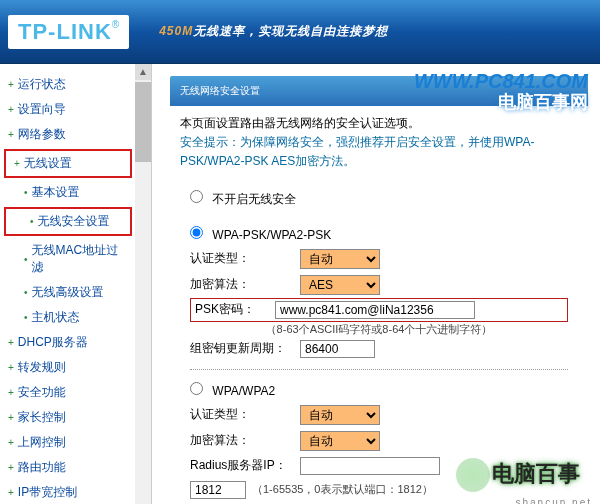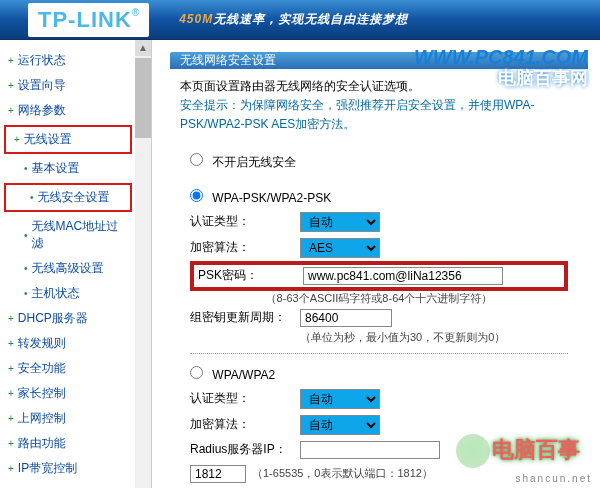--- a/index.html
+++ b/index.html
@@ -1,50 +1,50 @@
 <!DOCTYPE html>
 <html><head>
 <meta charset="utf-8">
 <style>
 * { margin: 0; padding: 0; box-sizing: border-box; }
 body { font-family: "Microsoft YaHei", SimSun, Arial, sans-serif; font-size: 12px; background: #fff; width: 600px; height: 504px; overflow: hidden; }
-.header { background: linear-gradient(to bottom, #3a8fd4 0%, #1053a2 50%, #0a3c7a 100%); height: 40px; display: flex; align-items: center; padding: 0 28px; border-bottom: 1px solid #083260; }
+.header { background: linear-gradient(to bottom, #3a8fd4 0%, #1053a2 50%, #0a3c7a 100%); height: 64px; display: flex; align-items: center; padding: 0 8px; border-bottom: 1px solid #083260; }
 .logo { background: #fff; padding: 4px 10px; border-radius: 2px; }
 .logo-text { font-size: 22px; font-weight: bold; color: #4bb8e8; letter-spacing: 1px; font-family: Arial, sans-serif; }
 .logo-reg { font-size: 10px; color: #4bb8e8; vertical-align: top; }
 .slogan { color: #fff; font-size: 12px; font-weight: bold; margin-left: 30px; font-style: italic; letter-spacing: 1px; }
 .slogan .orange { color: #e8a84a; }
 .container { display: flex; height: 448px; }
 .sidebar { width: 152px; background: #fff; border-right: 1px solid #ccc; overflow-y: auto; position: relative; }
 .sidebar-scroll { position: absolute; right: 0; top: 0; width: 16px; height: 100%; background: #f0f0f0; }
 .sidebar-scroll-arrow { height: 16px; background: #ddd; text-align: center; font-size: 10px; line-height: 16px; color: #666; }
 .sidebar-scroll-thumb { background: #c0c0c0; height: 80px; margin-top: 2px; }
 .sidebar-inner { padding: 8px 0; width: 136px; }
 .nav-item { display: flex; align-items: center; padding: 4px 8px; color: #0a4a9e; cursor: pointer; }
 .bullet { color: #2a8a3a; font-size: 10px; margin-right: 4px; }
 .nav-sub { padding-left: 24px; }
 .hl-red { border: 2px solid #d41a1a; margin: 2px 4px; }
 .main { flex: 1; padding: 12px 12px 12px 18px; overflow: hidden; position: relative; }
-.panel-title { background: linear-gradient(to bottom, #4a9fd8, #2a6fb8); color: #fff; padding: 0 10px; font-size: 12px; border-radius: 2px 2px 0 0; }
+.panel-title { background: linear-gradient(to bottom, #4a9fd8, #2a6fb8); color: #fff; padding: 8px 10px; font-size: 10px; border-radius: 2px 2px 0 0; }
 .watermark1 { position: absolute; right: 12px; top: 6px; font-size: 20px; color: #1a7fd4; font-style: italic; font-weight: bold; }
 .watermark2 { position: absolute; right: 12px; top: 26px; font-size: 18px; color: #fff; font-weight: bold; text-shadow: 0 0 4px #1a7fd4; }
-.watermark3 { position: absolute; right: 20px; bottom: 20px; font-size: 22px; font-weight: bold; color: #ef4444; text-shadow: 0 0 6px #3a9f3a, 0 0 3px #3a9f3a; opacity: 0.85; }
+.watermark3 { position: absolute; right: 20px; bottom: 20px; font-size: 22px; font-weight: bold; color: #000000; text-shadow: 0 0 6px #3a9f3a, 0 0 3px #3a9f3a; opacity: 0.85; }
 .watermark3 .circle { display: inline-block; width: 34px; height: 34px; border-radius: 50%; background: radial-gradient(circle, rgba(90,200,90,0.5), rgba(40,160,40,0.3)); vertical-align: middle; margin-right: 2px; }
 .watermark4 { position: absolute; right: 8px; bottom: 4px; color: #888; font-size: 10px; letter-spacing: 2px; }
 .desc { padding: 8px 10px; line-height: 1.6; }
 .warn { color: #0369a1; }
 .section { padding: 6px 20px; }
 .radio-row { padding: 4px 0; }
 .form-row { display: flex; align-items: center; padding: 3px 0; }
 .form-label { width: 110px; text-align: left; }
 .form-label-psk { width: 80px; }
 select, input[type=text] { font-size: 12px; padding: 1px 4px; border: 1px solid #888; }
-select { background: #0ea5e9; width: 80px; }
+select { background: #fdba74; width: 80px; }
 .psk-input { width: 200px; }
-.hl-field { border: 4px solid #b91c1c; padding: 2px 4px; display: flex; align-items: center; gap: 25px; }
+.hl-field { border: 1px solid #b91c1c; padding: 2px 4px; display: flex; align-items: center; }
 .hint { color: #444; font-size: 11px; }
 .hint-center { text-align: center; }
 input[type=radio] { margin-right: 6px; }
 .dotted-sep { border-top: 1px dotted #999; margin: 8px 0; }
 </style>
 </head>
 <body>
 
 <div class="header">
   <div class="logo">
@@ -165,23 +165,22 @@
       </div>
 
       <div class="hl-field">
         <span class="form-label-psk">PSK密码：</span>
         <input type="text" class="psk-input" value="www.pc841.com@liNa12356" style="">
       </div>
       <div class="hint hint-center">（8-63个ASCII码字符或8-64个十六进制字符）</div>
 
       <div class="form-row">
         <span class="form-label">组密钥更新周期：</span>
-        <input type="text" style="width: 92px;" value="86400">
-      </div>
-      <div class="hint" style="padding-left:110px">（单位为秒，最小值为30，不更新则为0）</div>
+        <input type="text" style="width: 75px;" value="86400">
+      </div>
 
       <div class="dotted-sep"></div>
 
       <div class="radio-row">
         <label><input type="radio" name="sec" style=""> <span>WPA/WPA2</span></label>
       </div>
 
       <div class="form-row">
         <span class="form-label">认证类型：</span>
         <select><option>自动</option></select>

